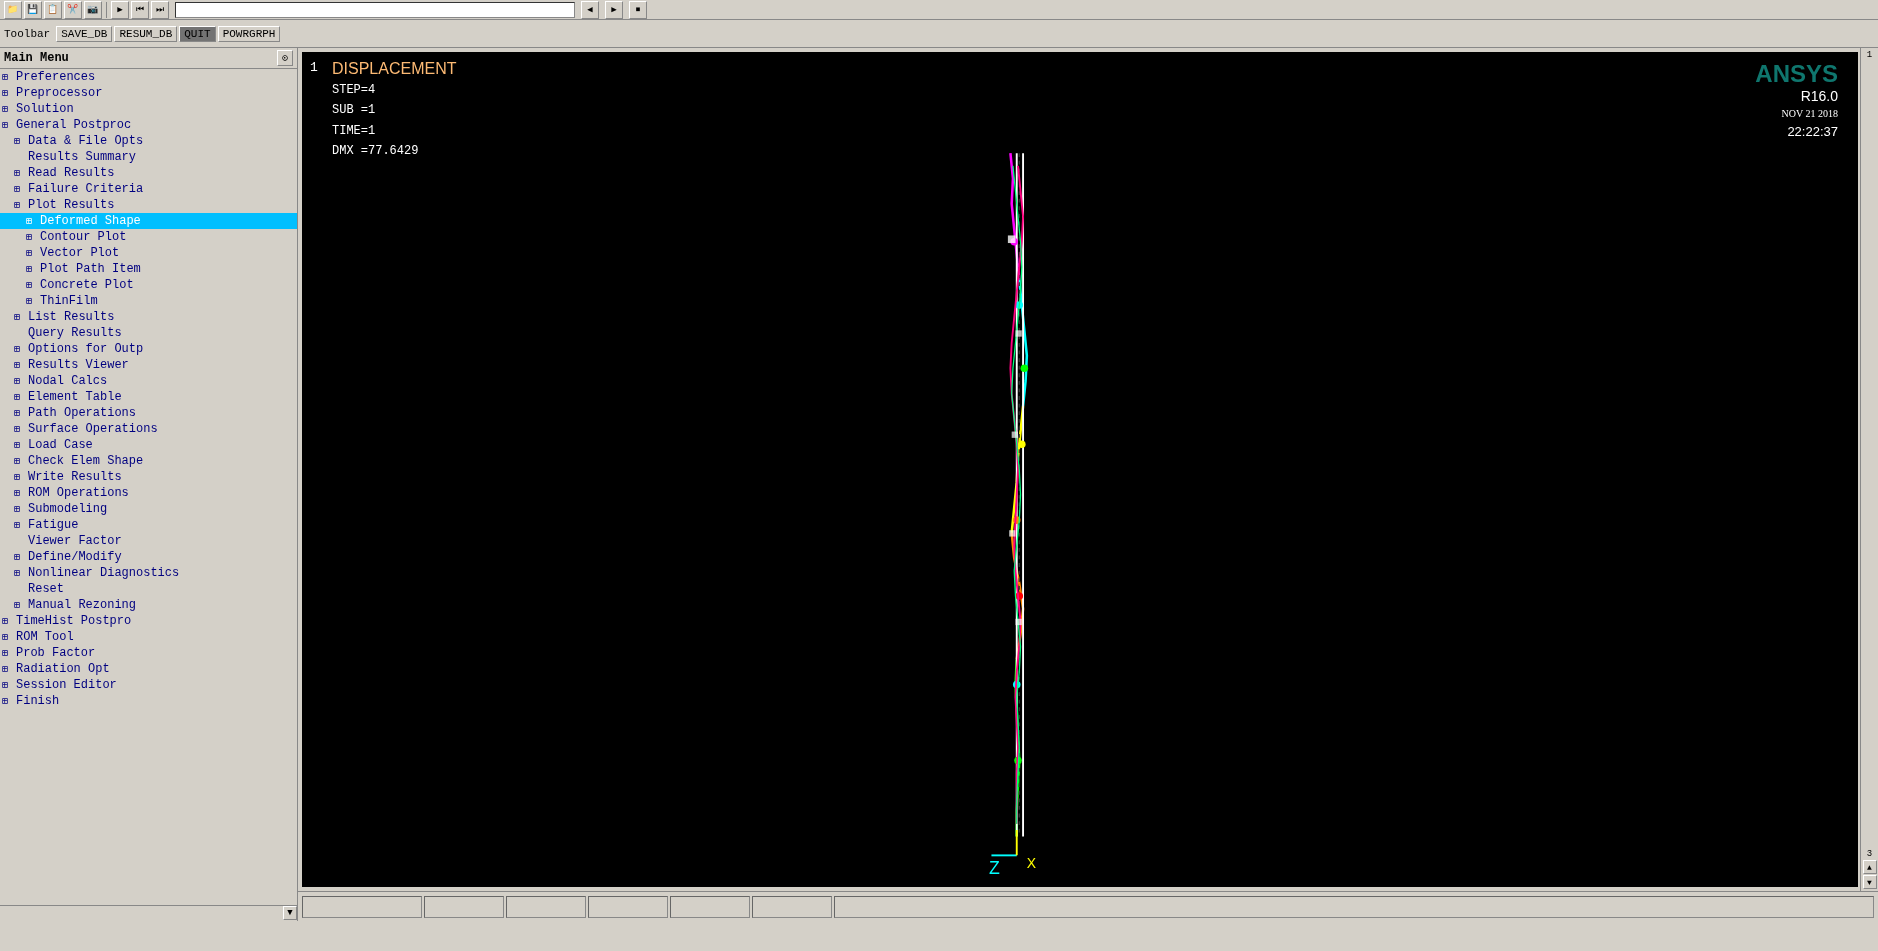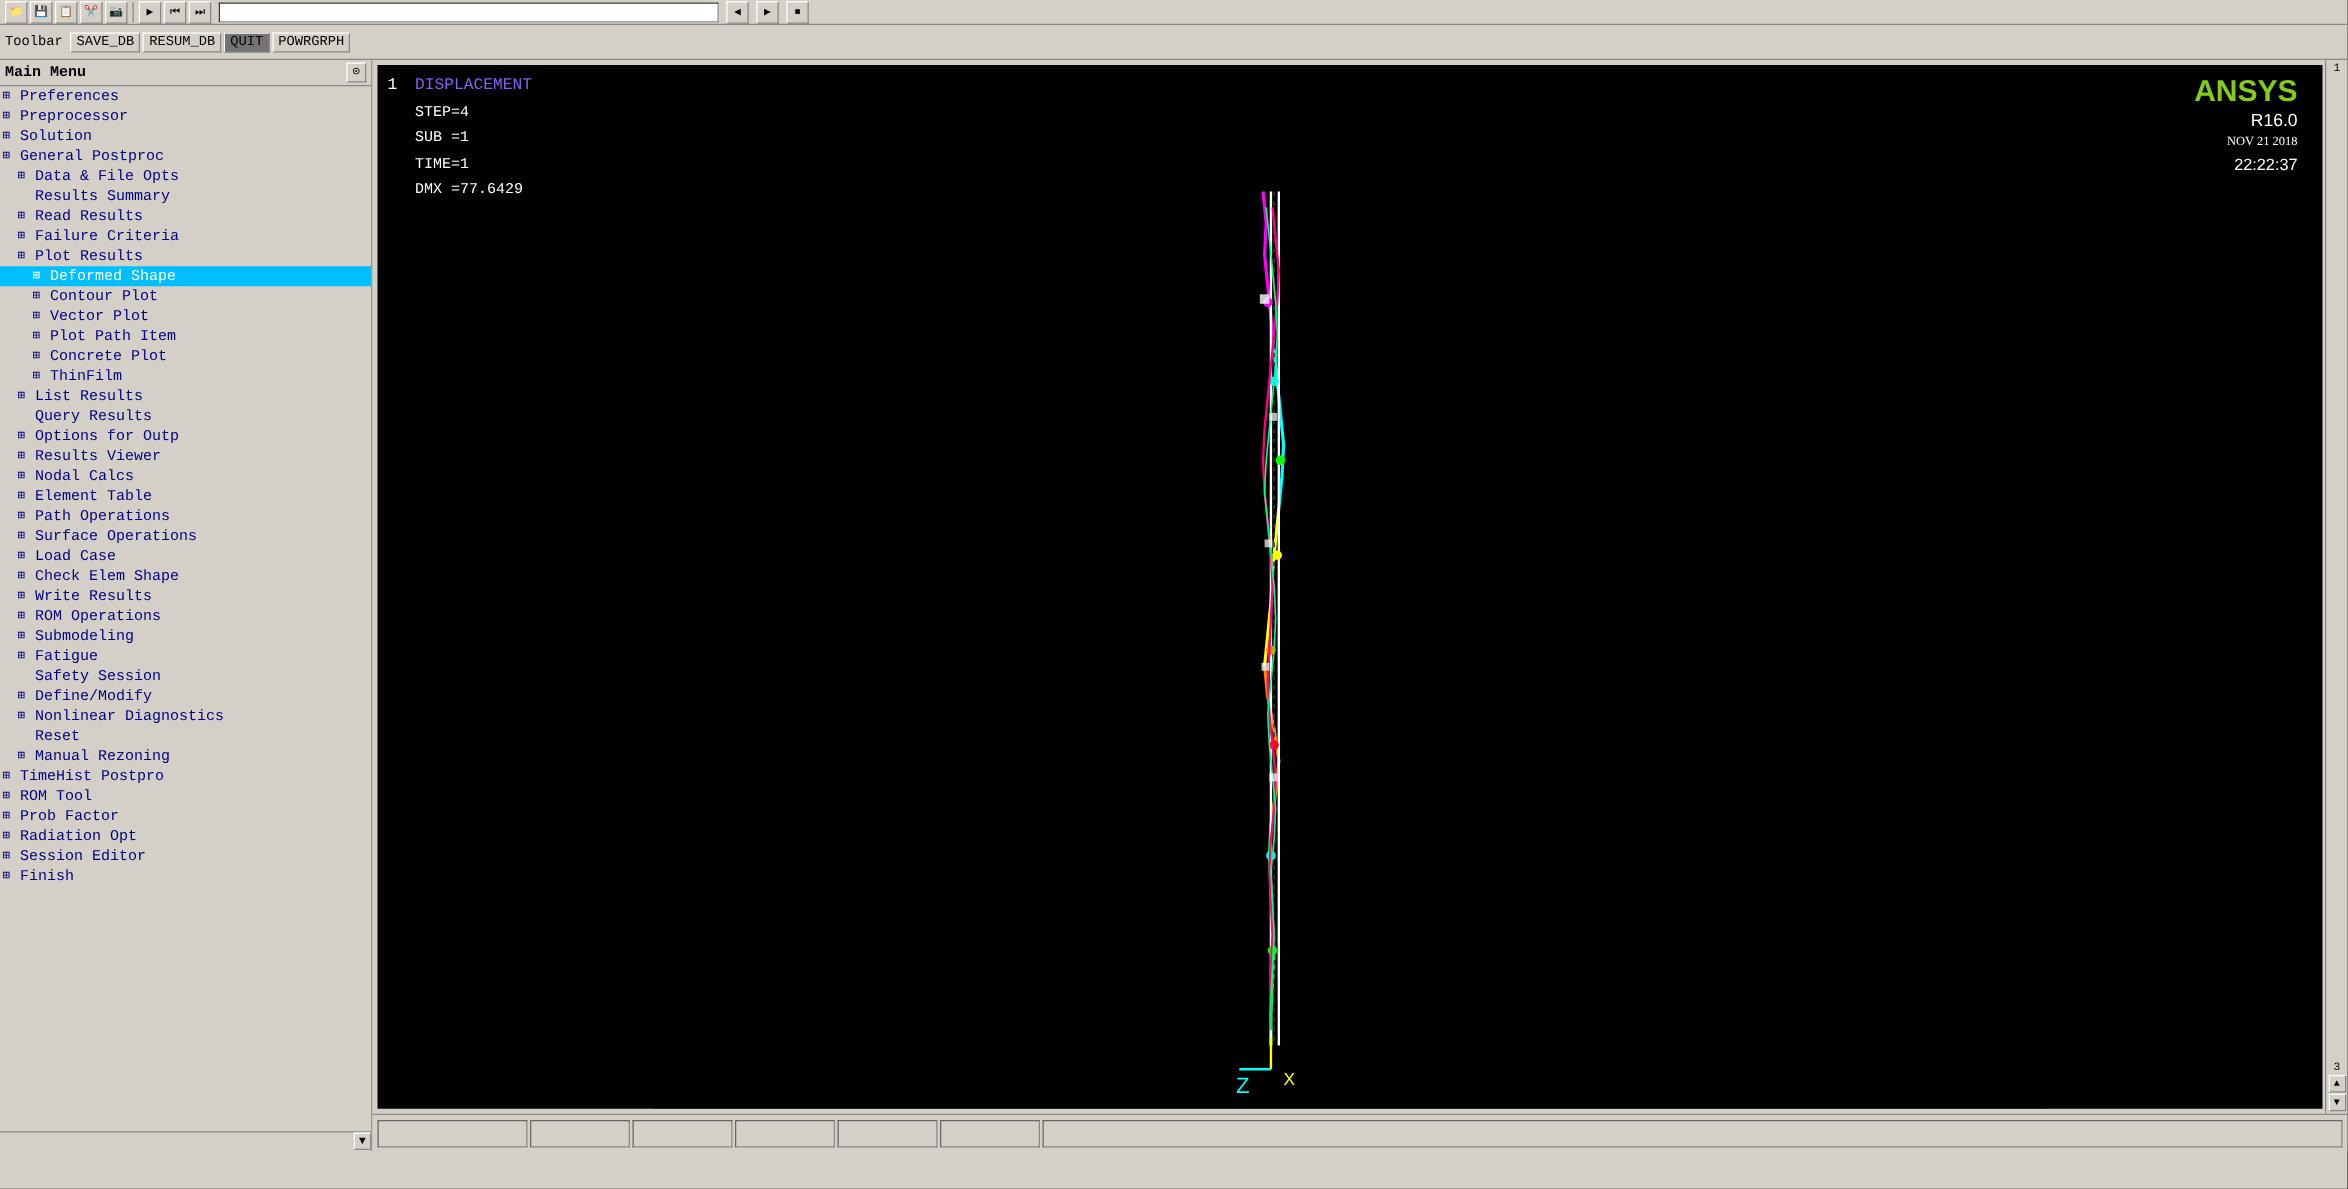--- a/index.html
+++ b/index.html
@@ -177,21 +177,21 @@
         <div style="display: flex; align-items: center; padding: 1px 2px 1px 14px; cursor: pointer; font-size: 12px; font-family: &quot;Courier New&quot;, Courier, monospace; white-space: nowrap; color: rgb(0, 0, 128); background: transparent;">
           <span style="margin-right: 2px; font-size: 10px; min-width: 12px; display: inline-block;">⊞</span>
           <span>Submodeling</span>
         </div>
         <div style="display: flex; align-items: center; padding: 1px 2px 1px 14px; cursor: pointer; font-size: 12px; font-family: &quot;Courier New&quot;, Courier, monospace; white-space: nowrap; color: rgb(0, 0, 128); background: transparent;">
           <span style="margin-right: 2px; font-size: 10px; min-width: 12px; display: inline-block;">⊞</span>
           <span>Fatigue</span>
         </div>
         <div style="display: flex; align-items: center; padding: 1px 2px 1px 14px; cursor: pointer; font-size: 12px; font-family: &quot;Courier New&quot;, Courier, monospace; white-space: nowrap; color: rgb(0, 0, 128); background: transparent;">
           <span style="margin-right: 2px; font-size: 10px; min-width: 12px; display: inline-block;"></span>
-          <span>Safety Session</span>
+          <span>Viewer Factor</span>
         </div>
         <div style="display: flex; align-items: center; padding: 1px 2px 1px 14px; cursor: pointer; font-size: 12px; font-family: &quot;Courier New&quot;, Courier, monospace; white-space: nowrap; color: rgb(0, 0, 128); background: transparent;">
           <span style="margin-right: 2px; font-size: 10px; min-width: 12px; display: inline-block;">⊞</span>
           <span>Define/Modify</span>
         </div>
         <div style="display: flex; align-items: center; padding: 1px 2px 1px 14px; cursor: pointer; font-size: 12px; font-family: &quot;Courier New&quot;, Courier, monospace; white-space: nowrap; color: rgb(0, 0, 128); background: transparent;">
           <span style="margin-right: 2px; font-size: 10px; min-width: 12px; display: inline-block;">⊞</span>
           <span>Nonlinear Diagnostics</span>
         </div>
         <div style="display: flex; align-items: center; padding: 1px 2px 1px 14px; cursor: pointer; font-size: 12px; font-family: &quot;Courier New&quot;, Courier, monospace; white-space: nowrap; color: rgb(0, 0, 128); background: transparent;">
@@ -235,26 +235,26 @@
   </div>
 
   <div style="flex:1; display:flex; flex-direction:column; overflow:hidden; background:#d4d0c8;">
 
     <div style="display:flex; flex:1; overflow:hidden;">
 
       <div style="flex:1; background:#000; position:relative; overflow:hidden; margin:4px 2px 4px 4px;">
 
         <span style="position:absolute; top:8px; left:8px; color:white; font-size:13px; font-family:'Courier New',monospace;">1</span>
 
-        <span style="position:absolute; top:8px; right:20px; color:#84cc16; font-size:24px; font-weight:bold; font-family:Arial,sans-serif;">ANSYS</span>
+        <span style="position:absolute; top:8px; right:20px; color:#0f766e; font-size:24px; font-weight:bold; font-family:Arial,sans-serif;">ANSYS</span>
         <span style="position:absolute; top:36px; right:20px; color:white; font-size:14px; font-family:Arial,sans-serif;">R16.0</span>
         <span style="position:absolute; top:56px; right:20px; color:white; font-size:10px; font-family:Liberation Serif, serif;">NOV 21 2018</span>
         <span style="position:absolute; top:72px; right:20px; color:white; font-size:13px; font-family:Arial,sans-serif;">22:22:37</span>
 
-        <span style="position:absolute; top:8px; left:30px; color:#8b5cf6; font-size:13px; font-family:Liberation Mono, monospace;">DISPLACEMENT</span>
+        <span style="position:absolute; top:8px; left:30px; color:#fdba74; font-size:16px; font-family:Liberation Sans, sans-serif;">DISPLACEMENT</span>
 
         <div style="position:absolute; top:28px; left:30px; color:white; font-size:12px; font-family:'Courier New',monospace; line-height:1.7;">
           <div>STEP=4</div>
           <div>SUB =1</div>
           <div>TIME=1</div>
           <div>DMX =77.6429</div>
         </div>
 
         <svg style="position:absolute; top:0; left:0; width:100%; height:100%;" viewBox="0 0 880 660" preserveAspectRatio="xMidYMid meet">
 

